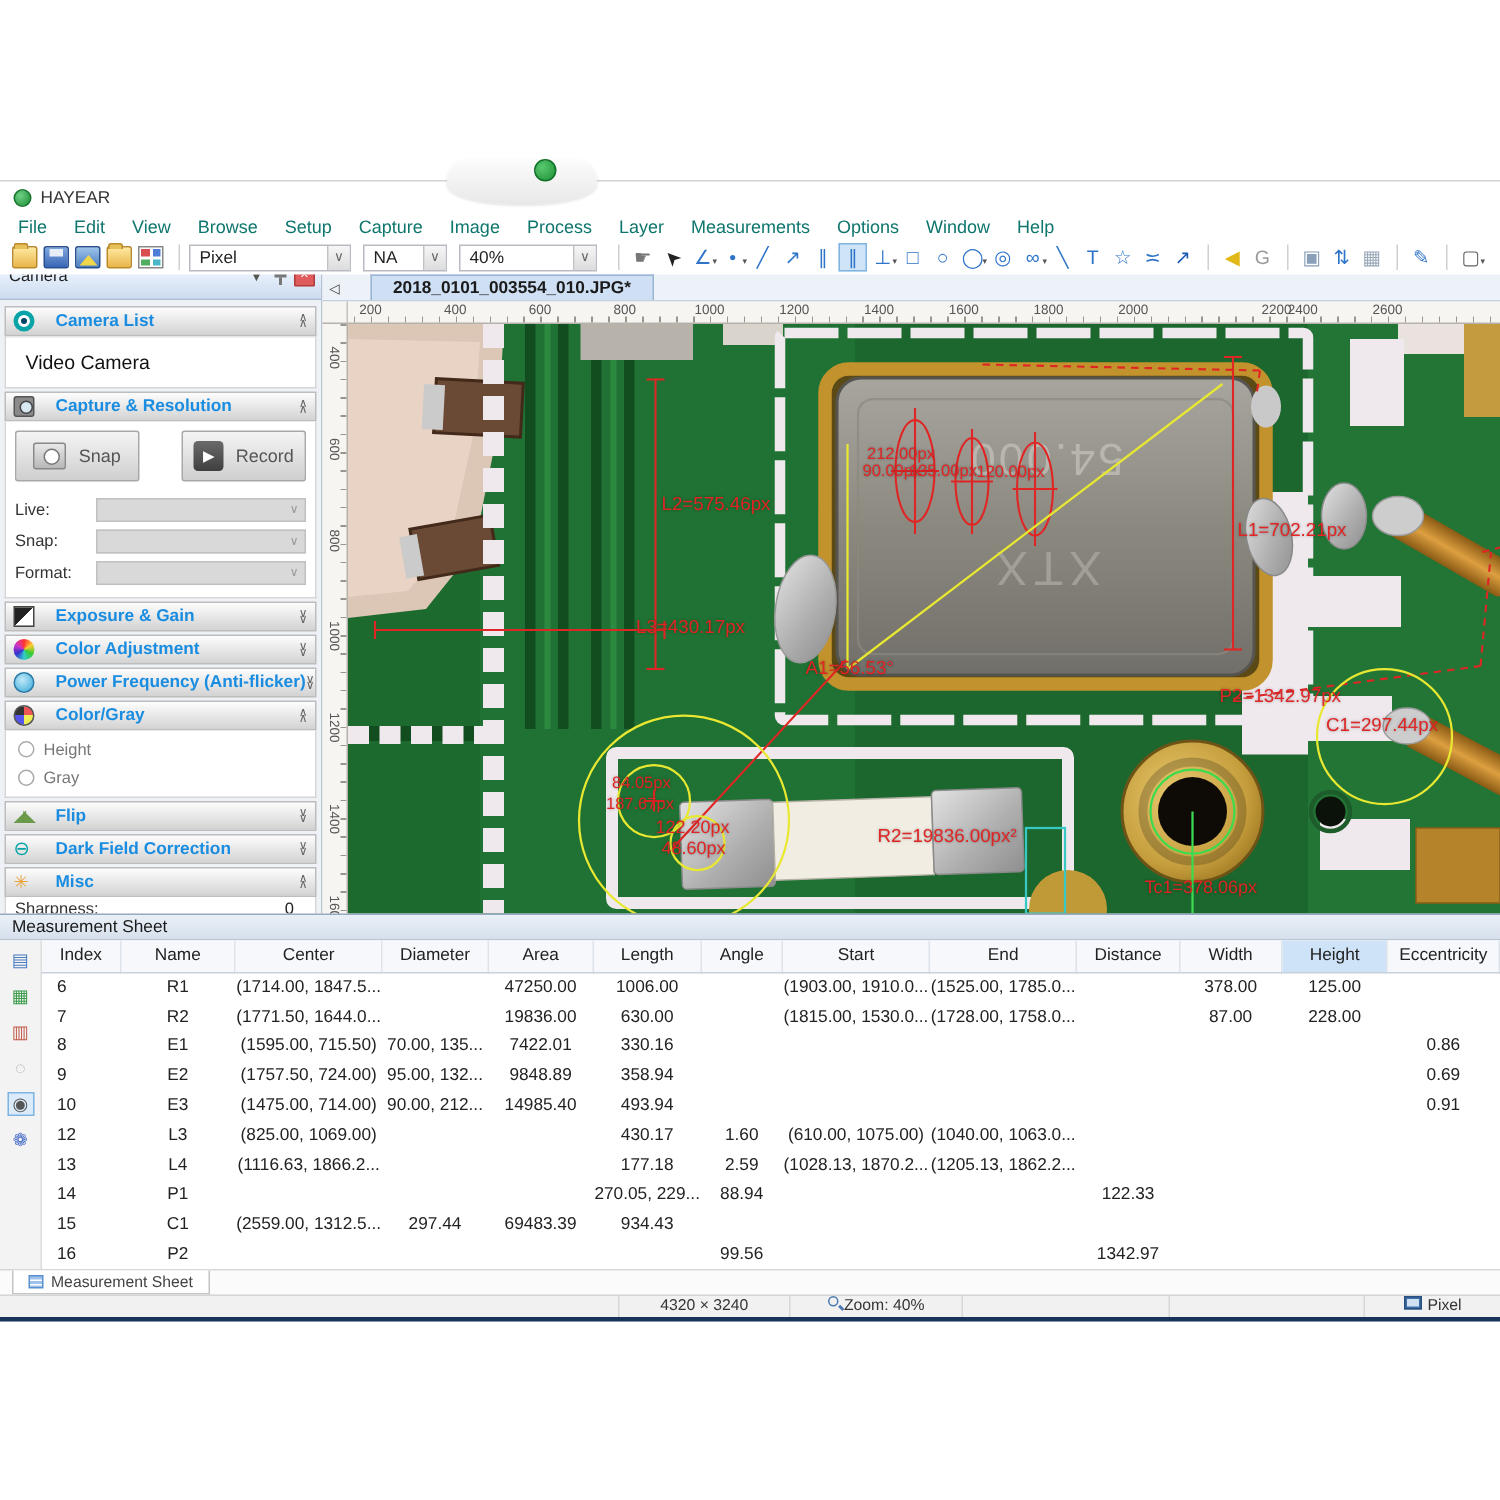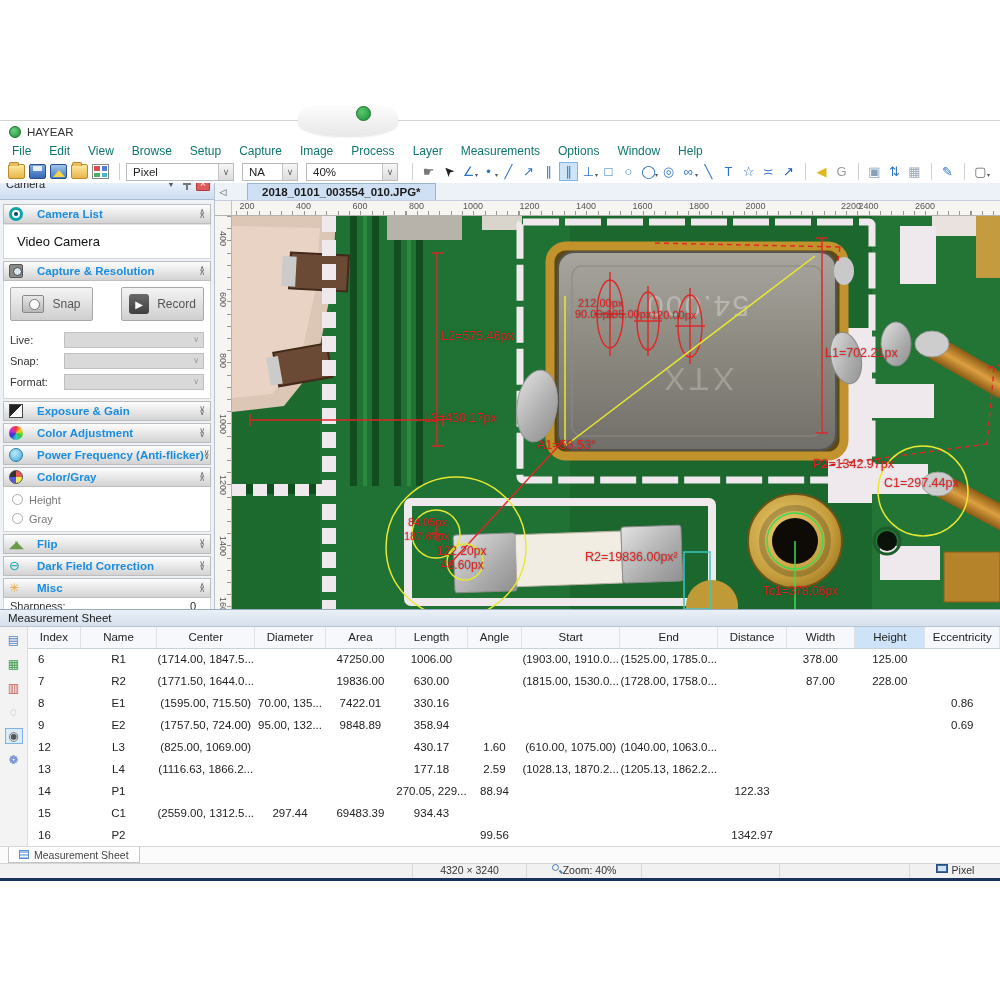--- a/index.html
+++ b/index.html
@@ -702,20 +702,35 @@
             <td>358.94</td>
             <td></td>
             <td></td>
             <td></td>
             <td></td>
             <td></td>
             <td></td>
             <td>0.69</td>
           </tr>
           <tr>
+            <td class="c0">10</td>
+            <td>E3</td>
+            <td>(1475.00, 714.00)</td>
+            <td>90.00, 212...</td>
+            <td>14985.40</td>
+            <td>493.94</td>
+            <td></td>
+            <td></td>
+            <td></td>
+            <td></td>
+            <td></td>
+            <td></td>
+            <td>0.91</td>
+          </tr>
+          <tr>
             <td class="c0">12</td>
             <td>L3</td>
             <td>(825.00, 1069.00)</td>
             <td></td>
             <td></td>
             <td>430.17</td>
             <td>1.60</td>
             <td>(610.00, 1075.00)</td>
             <td>(1040.00, 1063.0...</td>
             <td></td>

